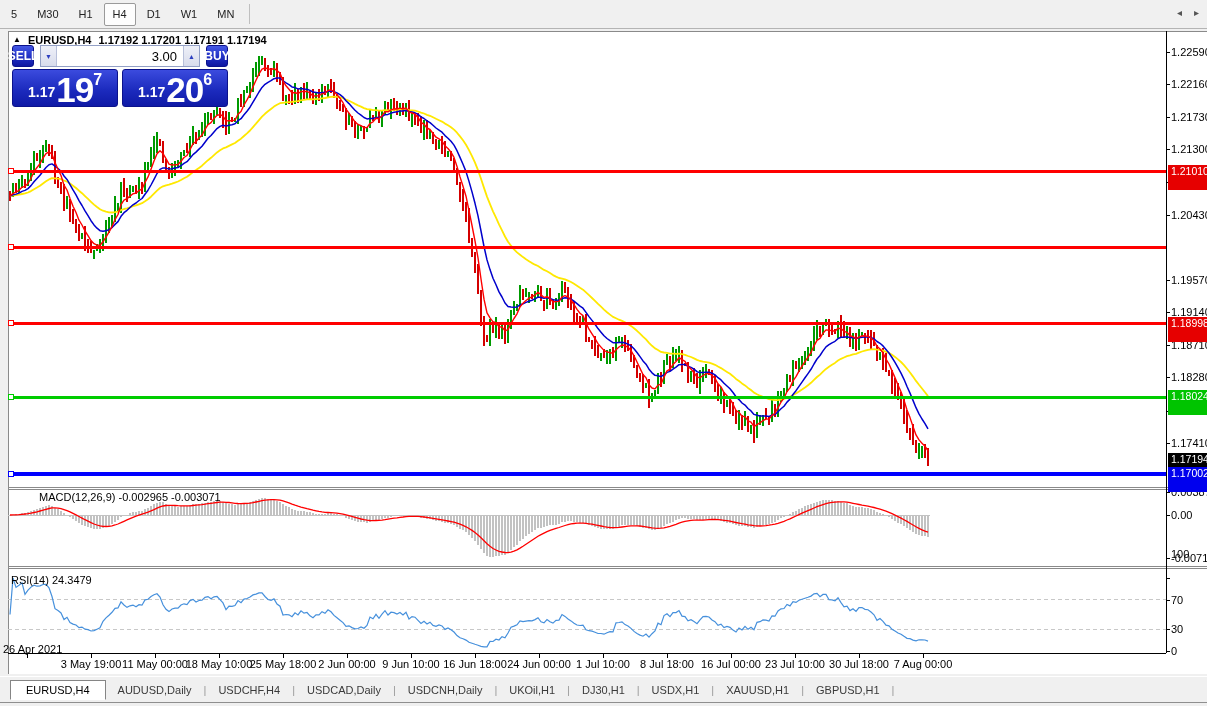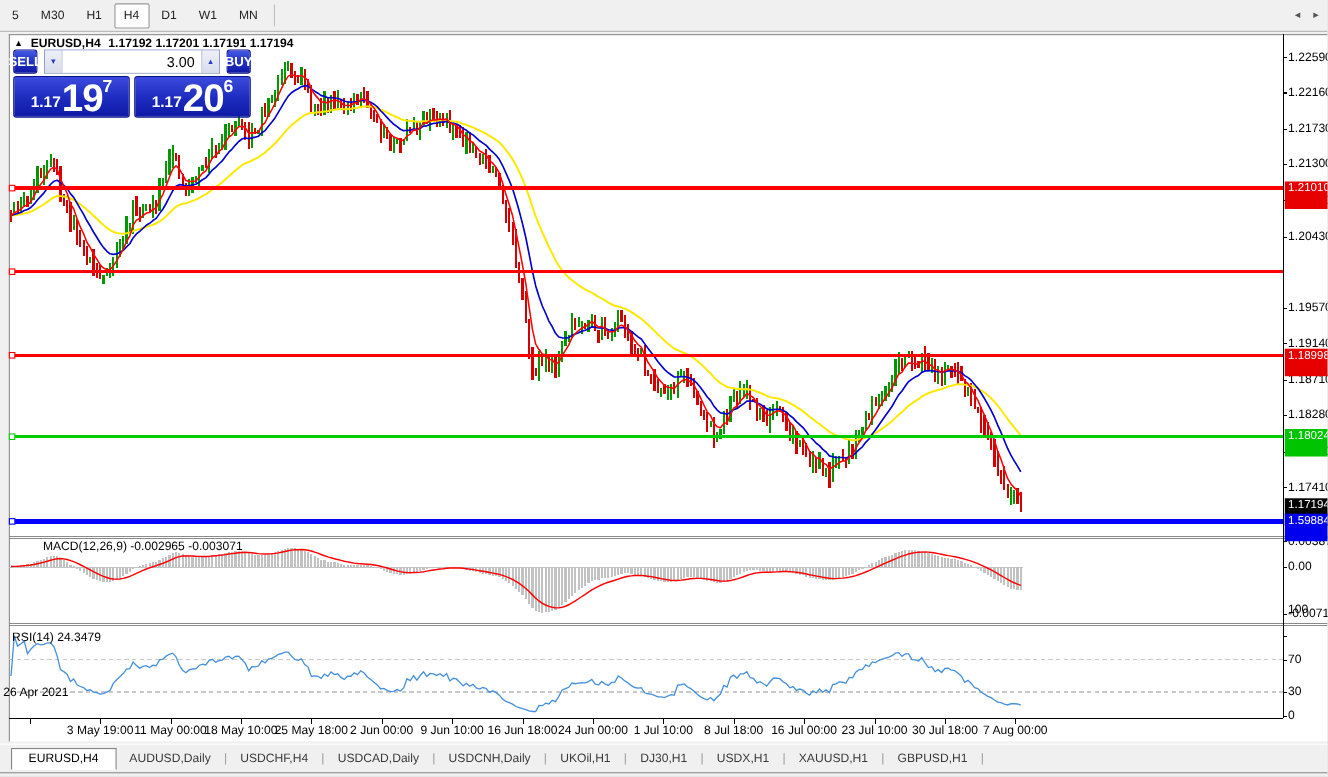--- a/index.html
+++ b/index.html
@@ -216,41 +216,41 @@
       <div class="lbl" style="left: 1171px; top: 371.319px;">1.18280</div>
       <div class="lbl" style="left: 1171px; top: 404.53px;">1.17840</div>
       <div class="lbl" style="left: 1171px; top: 436.986px;">1.17410</div>
       <div class="lbl" style="left: 1171px; top: 485.998px;">0.003873</div>
       <div class="lbl" style="left: 1171px; top: 509px;">0.00</div>
       <div class="lbl" style="left: 1171px; top: 551.701px;">-0.00719</div>
       <div class="lbl" style="left: 1171px; top: 548px;">100</div>
       <div class="lbl" style="left: 1171px; top: 593.9px;">70</div>
       <div class="lbl" style="left: 1171px; top: 623.1px;">30</div>
       <div class="lbl" style="left: 1171px; top: 645px;">0</div>
-      <div class="lbl" style="left: 3px; top: 624px;">26 Apr 2021</div>
+      <div class="lbl" style="left: 3px; top: 643px;">26 Apr 2021</div>
       <div class="lbl" style="left: 91px; top: 658px; transform: translateX(-50%);">3 May 19:00</div>
       <div class="lbl" style="left: 155px; top: 658px; transform: translateX(-50%);">11 May 00:00</div>
       <div class="lbl" style="left: 219px; top: 658px; transform: translateX(-50%);">18 May 10:00</div>
       <div class="lbl" style="left: 283px; top: 658px; transform: translateX(-50%);">25 May 18:00</div>
       <div class="lbl" style="left: 347px; top: 658px; transform: translateX(-50%);">2 Jun 00:00</div>
       <div class="lbl" style="left: 411px; top: 658px; transform: translateX(-50%);">9 Jun 10:00</div>
       <div class="lbl" style="left: 475px; top: 658px; transform: translateX(-50%);">16 Jun 18:00</div>
       <div class="lbl" style="left: 539px; top: 658px; transform: translateX(-50%);">24 Jun 00:00</div>
       <div class="lbl" style="left: 603px; top: 658px; transform: translateX(-50%);">1 Jul 10:00</div>
       <div class="lbl" style="left: 667px; top: 658px; transform: translateX(-50%);">8 Jul 18:00</div>
       <div class="lbl" style="left: 731px; top: 658px; transform: translateX(-50%);">16 Jul 00:00</div>
       <div class="lbl" style="left: 795px; top: 658px; transform: translateX(-50%);">23 Jul 10:00</div>
       <div class="lbl" style="left: 859px; top: 658px; transform: translateX(-50%);">30 Jul 18:00</div>
       <div class="lbl" style="left: 923px; top: 658px; transform: translateX(-50%); text-align: center;">7 Aug 00:00</div>
       <div class="badge" style="left: 1168px; top: 164.758px; background: rgb(230, 0, 0); color: rgb(255, 255, 255);">1.21010</div>
       <div class="badge" style="left: 1216px; top: 240.691px; background: rgb(230, 0, 0); color: rgb(255, 255, 255); font-style: italic;">1.20004</div>
       <div class="badge" style="left: 1168px; top: 316.624px; background: rgb(230, 0, 0); color: rgb(255, 255, 255);">1.18998</div>
       <div class="badge" style="left: 1168px; top: 390.142px; background: rgb(0, 196, 0); color: rgb(255, 255, 255);">1.18024</div>
       <div class="badge" style="left: 1168px; top: 452.79px; background: rgb(0, 0, 0); color: rgb(255, 255, 255);">1.17194</div>
-      <div class="badge" style="left: 1168px; top: 467.282px; background: rgb(0, 0, 238); color: rgb(255, 255, 255);">1.59884</div>
+      <div class="badge" style="left: 1168px; top: 467.282px; background: rgb(0, 0, 238); color: rgb(255, 255, 255);">1.17002</div>
     </div>
 
   <div class="tabbar" id="tabbar">
       <div class="tab active">EURUSD,H4</div>
       <div class="tab">AUDUSD,Daily</div>
       <span class="tab-sep">|</span>
       <div class="tab">USDCHF,H4</div>
       <span class="tab-sep">|</span>
       <div class="tab">USDCAD,Daily</div>
       <span class="tab-sep">|</span>

